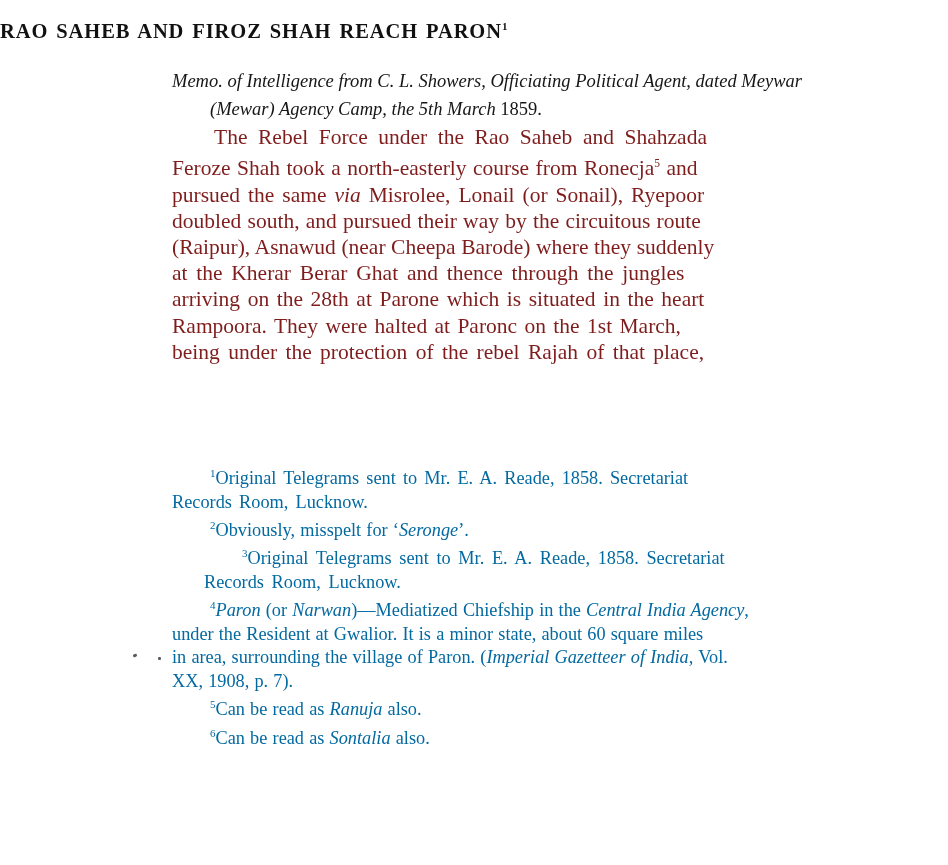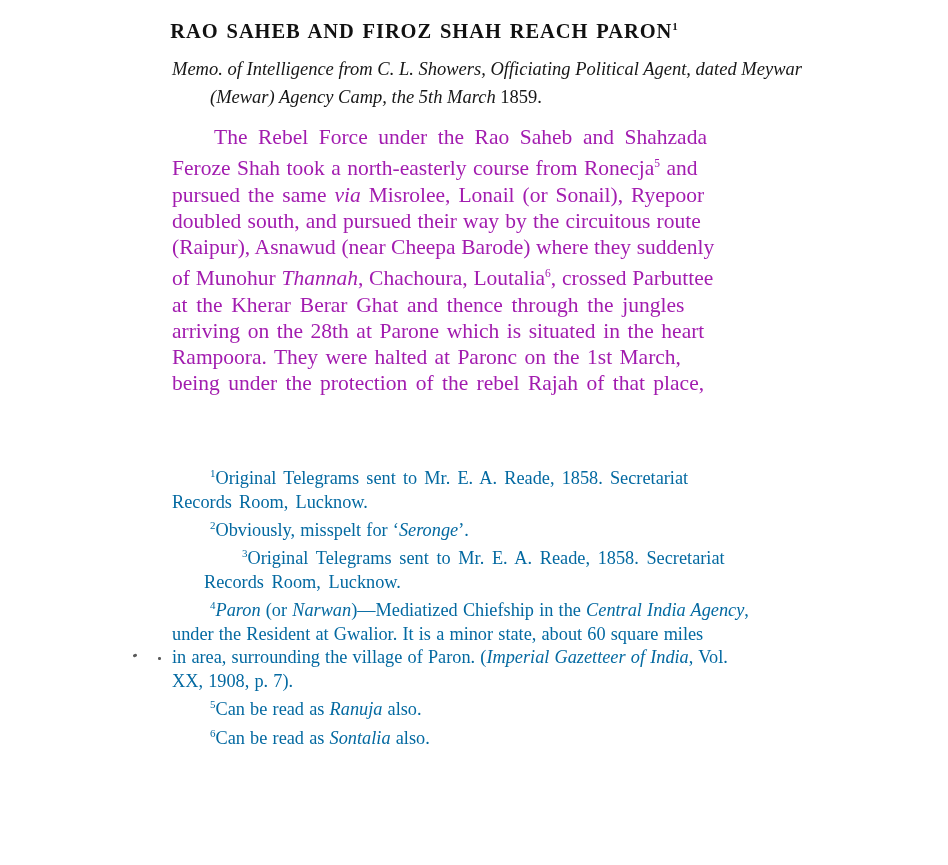--- a/index.html
+++ b/index.html
@@ -22,38 +22,38 @@
     inset: 0;
     background: #ffffff;
   }
 
   
   .title {
     position: absolute;
     top: 6px;
     left: 0;
     width: 848px;
-    text-align: center;
+    text-align: left;
     font-weight: bold;
     font-size: 20.5px;
     letter-spacing: 0.9px;
     word-spacing: 2px;
     color: #111111;
   }
   .title sup {
     font-size: 11px;
     font-weight: bold;
     vertical-align: super;
     letter-spacing: 0;
   }
 
   
   .memo {
     position: absolute;
-    top: 55px;
+    top: 67px;
     left: 172px;
     width: 692px;
     font-style: italic;
     font-size: 18.5px;
     line-height: 28px;
     text-align: left;
     color: #161616;
   }
   .memo .l2 {
     display: block;
@@ -67,21 +67,21 @@
   
   .body-text {
     position: absolute;
     top: 124px;
     left: 172px;
     width: 690px;
     font-size: 21.5px;
     line-height: 26.2px;
     text-align: justify;
     text-align-last: left;
-    color: #a21caf;
+    color: #7f1d1d;
   }
   .body-text .line {
     display: block;
     white-space: nowrap;
   }
   .body-text i {
     font-style: italic;
   }
   .body-text sup {
     font-size: 11.5px;
@@ -158,21 +158,20 @@
     <span class="line ws1"><span class="indent"></span><span>The  Rebel  Force  under  the  Rao  Saheb  and  Shahzada</span></span>
 
     <span class="line ws2"><span>Feroze  Shah  took  a  north-easterly  course  from  Ronecja</span><sup>5</sup><span> and</span></span>
 
     <span class="line ws3"><span>pursued  the  same  </span><i>via</i><span> Misrolee, Lonail (or Sonail), Ryepoor</span></span>
 
     <span class="line ws5"><span>doubled south, and pursued their way by the circuitous route</span></span>
 
     <span class="line ws4"><span>(Raipur), Asnawud (near Cheepa Barode) where they suddenly</span></span>
 
-    <span class="line ws6"><span>of Munohur </span><i>Thannah</i><span>, Chachoura, Loutalia</span><sup>6</sup><span>, crossed Parbuttee</span></span>
 
     <span class="line ws7"><span>at the Kherar  Berar  Ghat and thence through the jungles</span></span>
 
     <span class="line ws8"><span>arriving on the 28th at Parone which is situated in the heart</span></span>
 
 
     <span class="line ws10"><span>Rampoora.  They  were  halted  at  Paronc on  the  1st  March,</span></span>
 
     <span class="line ws11"><span>being  under  the  protection  of  the  rebel  Rajah  of  that  place,</span></span>
   </div>

